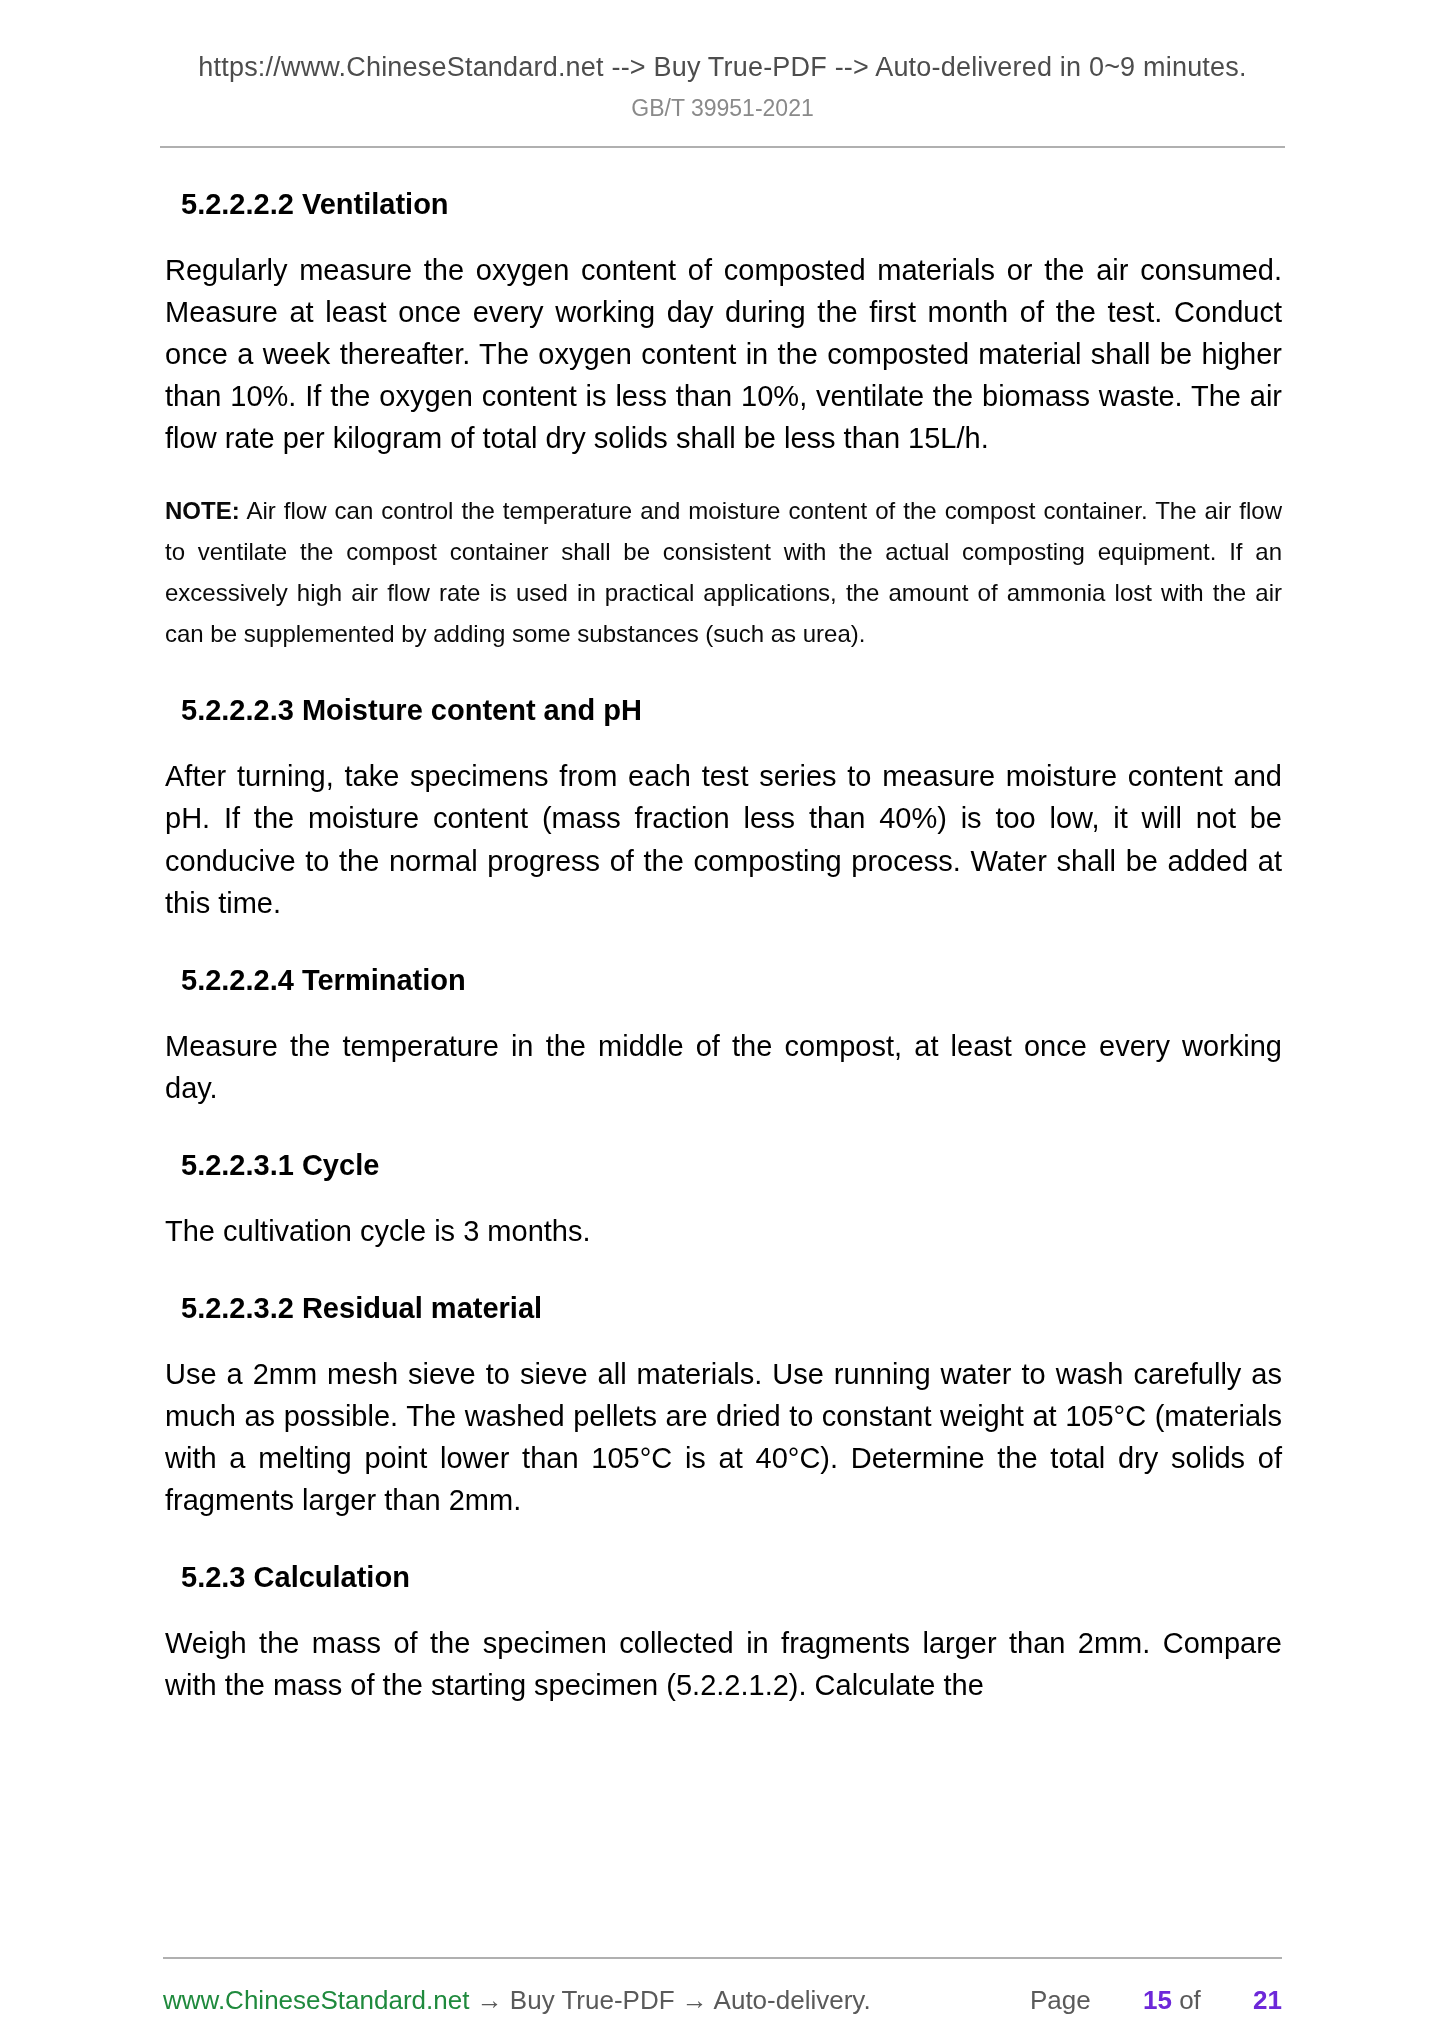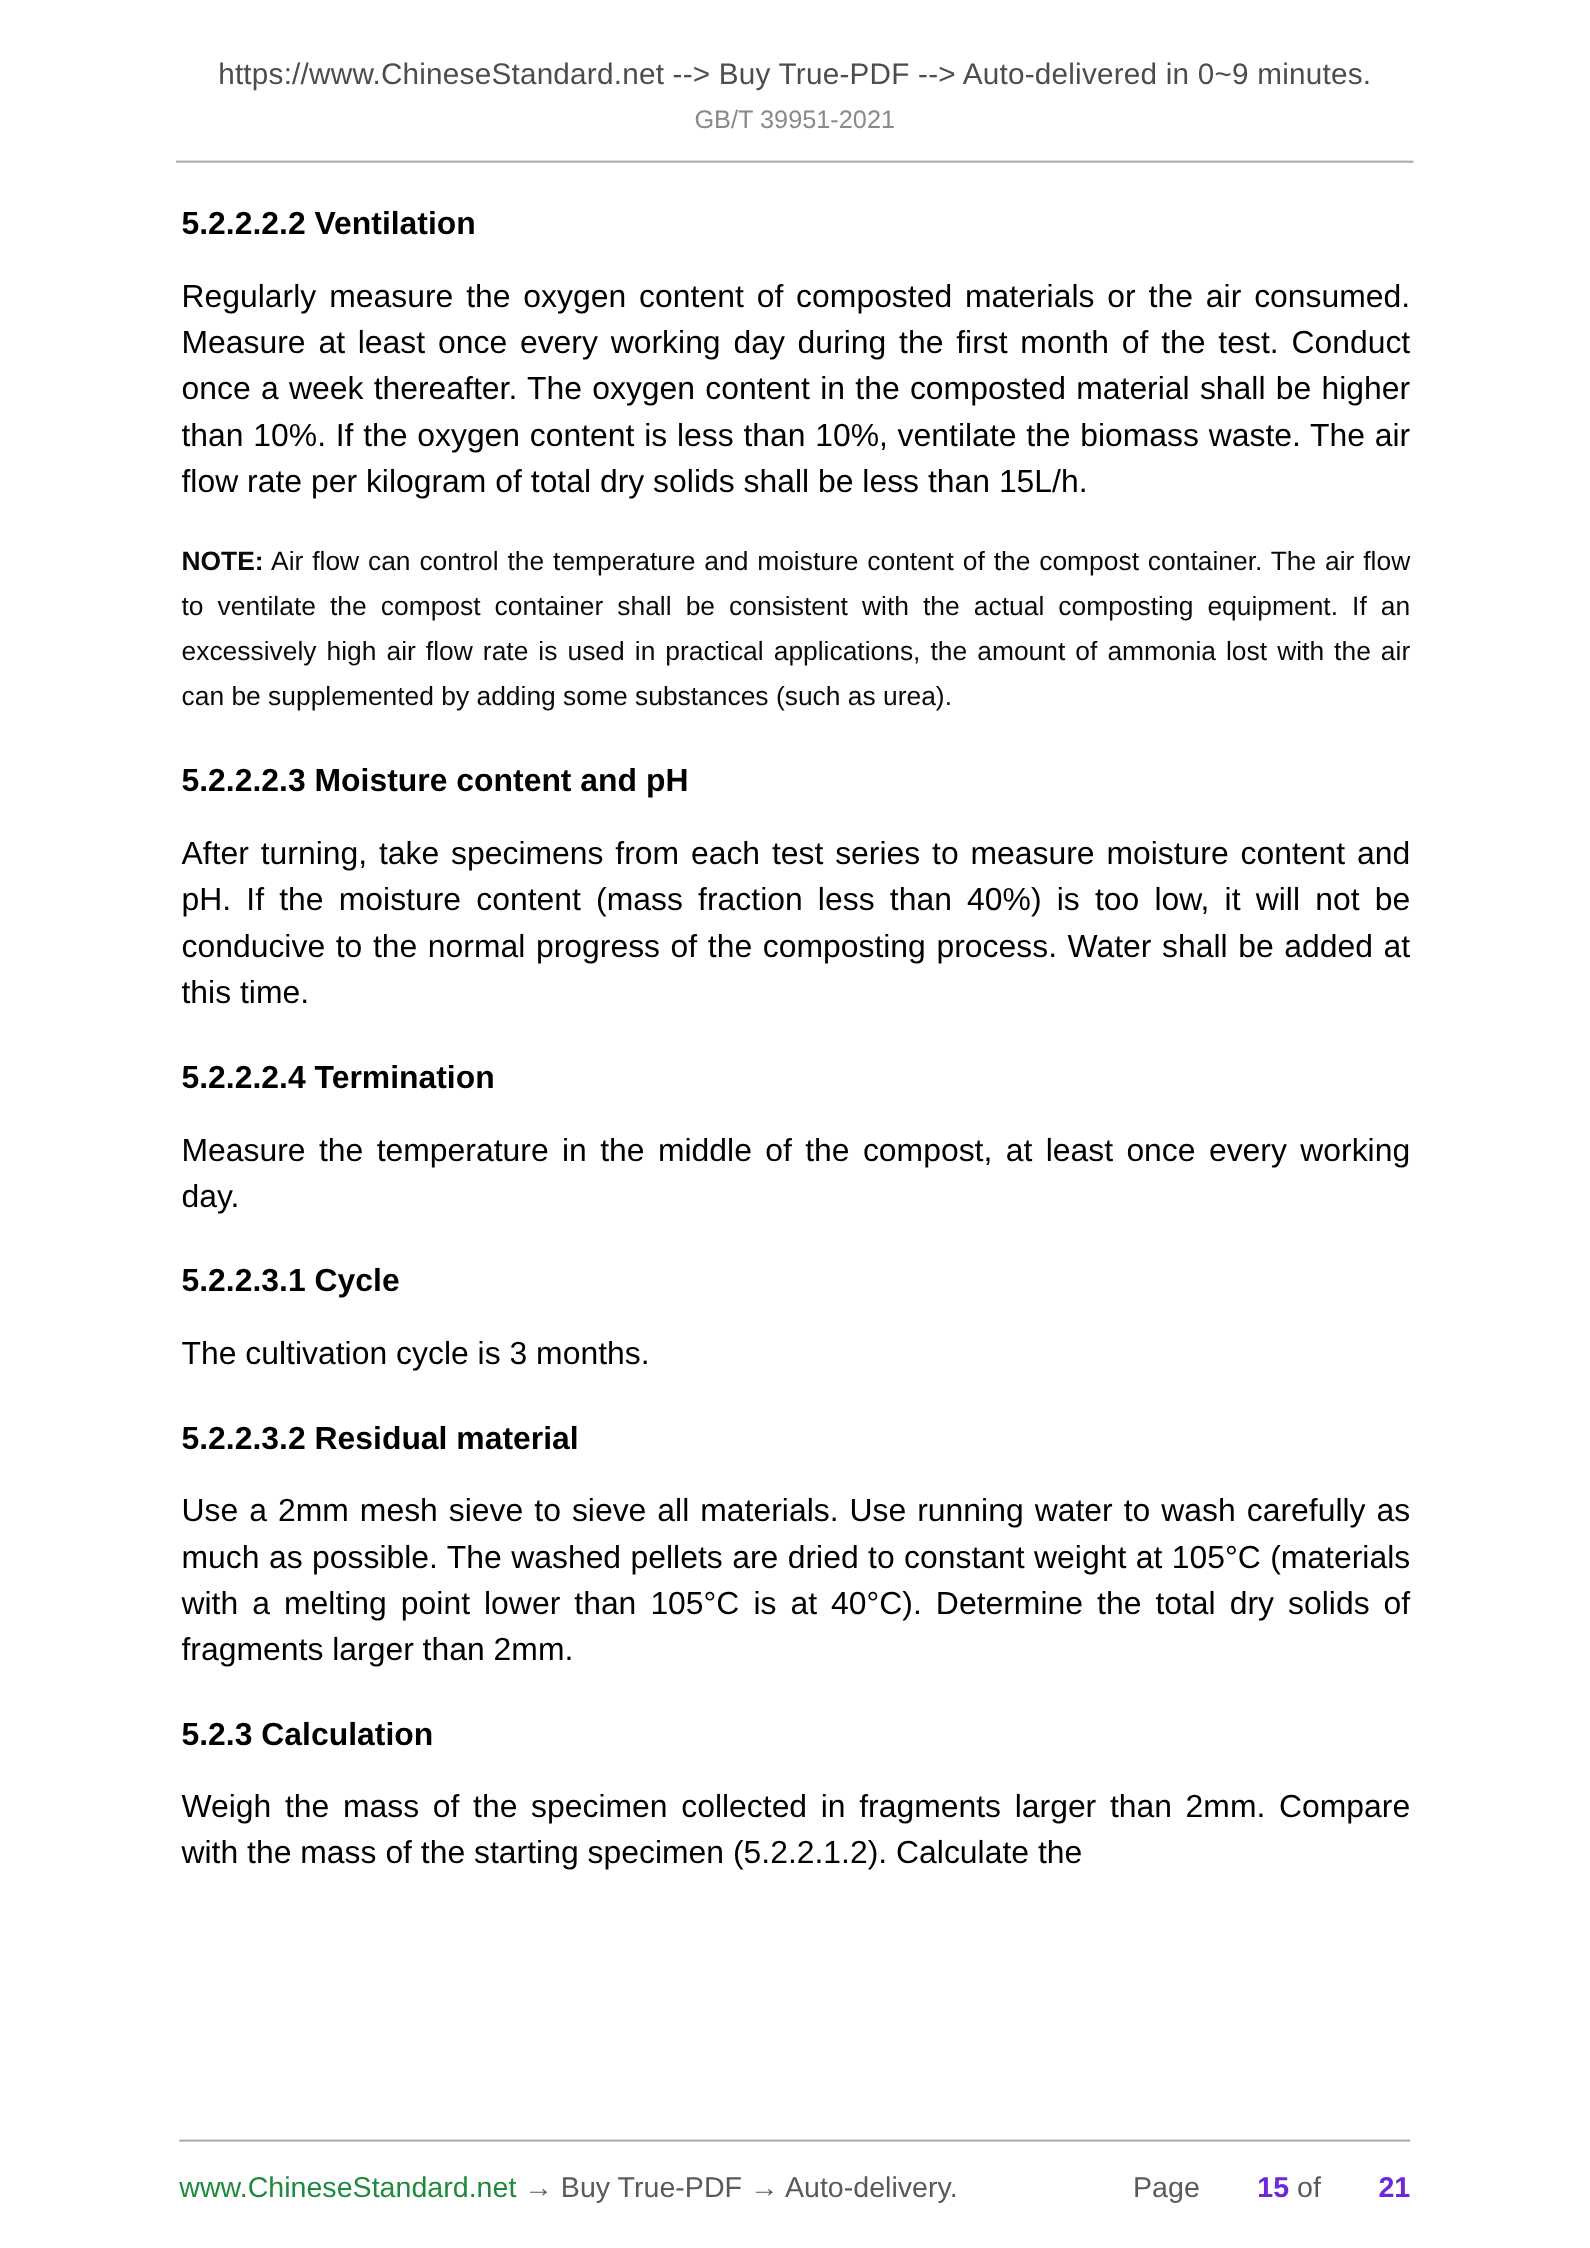--- a/index.html
+++ b/index.html
@@ -33,36 +33,36 @@
   p.body {
     font-size: 29px;
     line-height: 1.45;
     text-align: justify;
     margin: 28px 0;
     color: #000000;
   }
   .heading {
     font-size: 29px;
     font-weight: 700;
-    margin: 40px 0 28px 0;
+    margin: 40px 0 28px 16px;
     color: #000000;
   }
   p.note {
     font-size: 24px;
     line-height: 1.7;
     text-align: justify;
     margin: 32px 0;
     color: #0a0a0a;
   }
   p.note .note-label { font-weight: 700; }
   .footer {
     position: absolute;
     left: 163px;
     right: 163px;
-    bottom: 40px;
+    bottom: 28px;
   }
   .footer-divider {
     border: none;
     border-top: 2px solid #b0b0b0;
     margin: 0 0 26px 0;
   }
   .footer-row {
     display: flex;
     justify-content: space-between;
     align-items: baseline;

